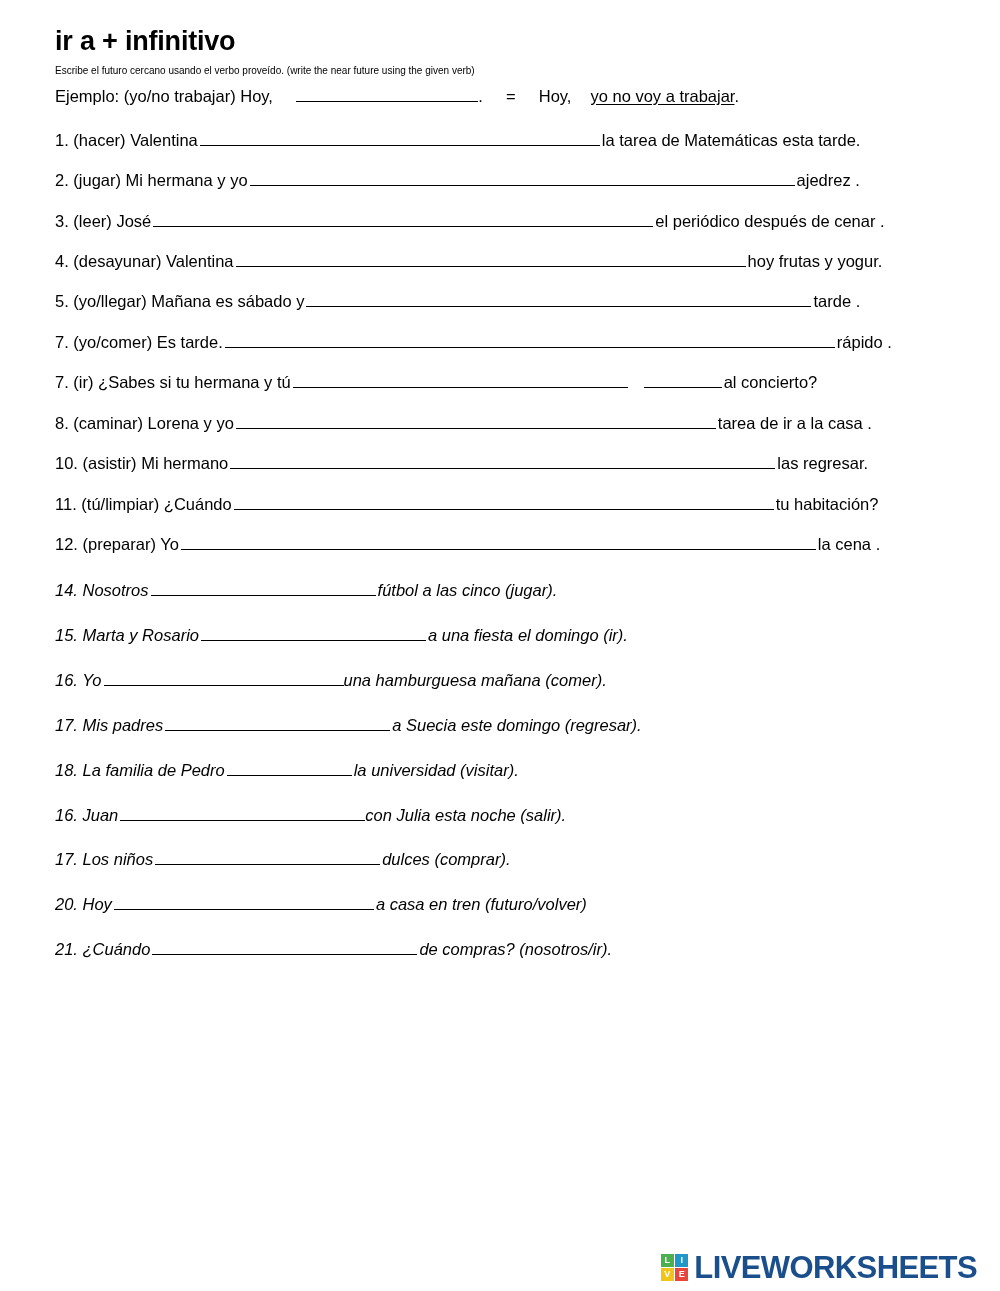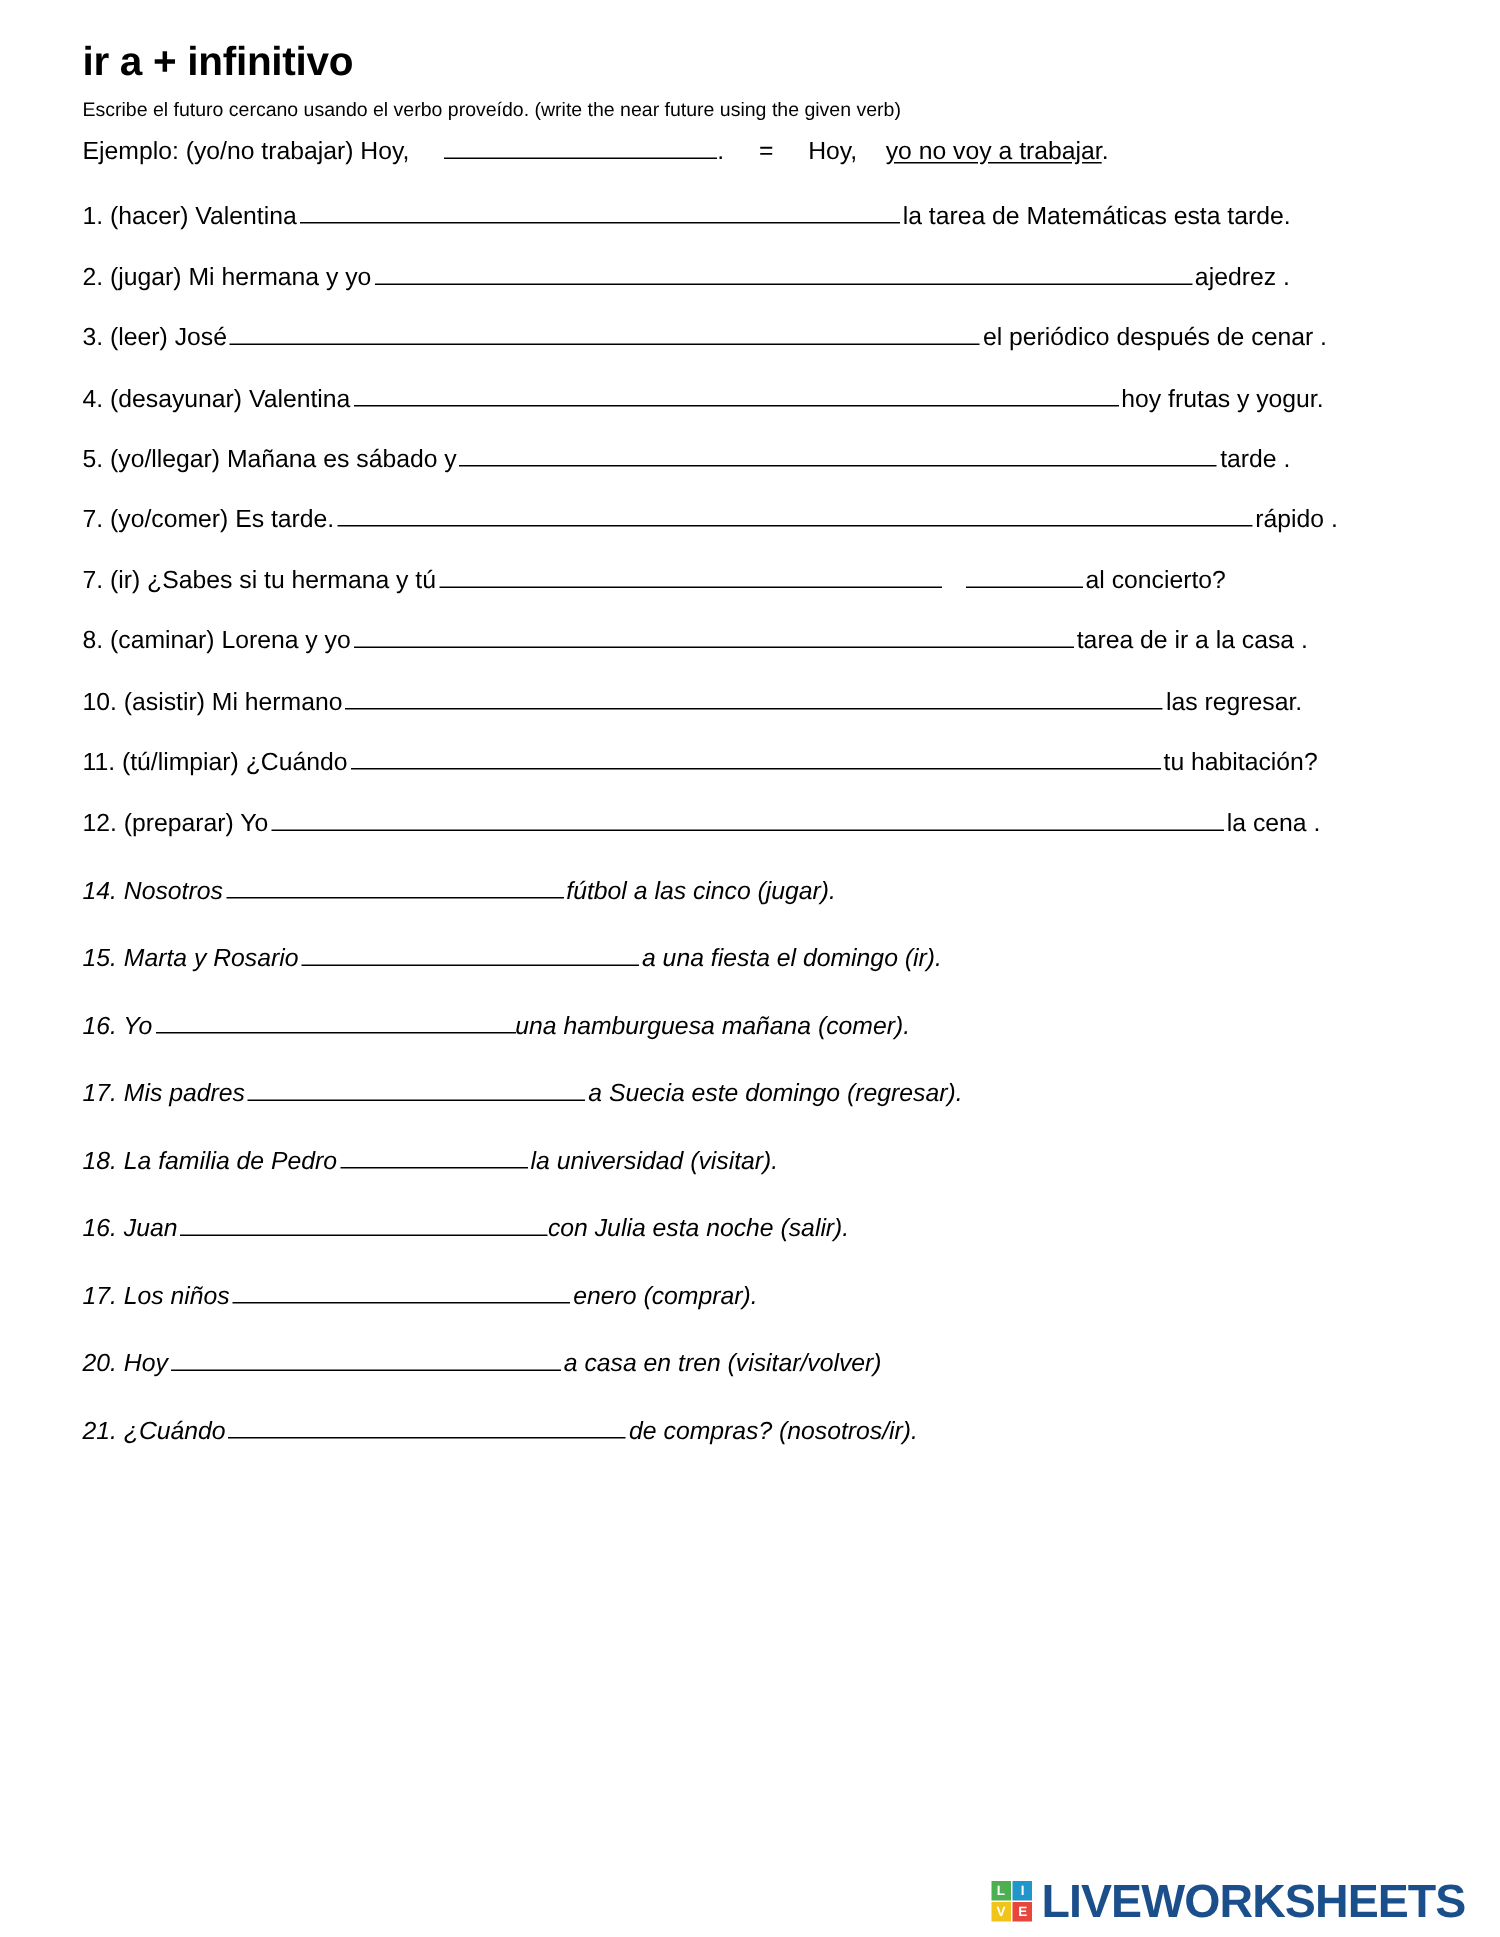--- a/index.html
+++ b/index.html
@@ -23,21 +23,21 @@
     padding: 26px 40px 0 55px;
   }
   .title {
     font-size: 27px;
     font-weight: bold;
     letter-spacing: -0.2px;
     margin: 0 0 6px 0;
     line-height: 1.15;
   }
   .instructions {
-    font-size: 13px;
+    font-size: 10px;
     line-height: 1.5;
     margin: 0 0 6px 0;
   }
   .example {
     font-size: 16.5px;
     line-height: 1.5;
     margin: 0 0 20px 0;
     white-space: nowrap;
   }
   .example .blank {
@@ -158,22 +158,22 @@
       <div class="qrow"><span class="lead">12. (preparar) Yo</span><span class="fill" style="width: 635px;"></span><span class="tail">la cena .</span></div>
     </div>
 
   <div class="qlist section-two" id="section-two">
       <div class="qrow"><span class="lead">14. Nosotros</span><span class="fill" style="width: 225px;"></span><span class="tail">fútbol a las cinco (jugar).</span></div>
       <div class="qrow"><span class="lead">15. Marta y Rosario</span><span class="fill" style="width: 225px;"></span><span class="tail">a una fiesta el domingo (ir).</span></div>
       <div class="qrow"><span class="lead">16. Yo</span><span class="fill" style="width: 240px; margin-right: 0px;"></span><span class="tail">una hamburguesa mañana (comer).</span></div>
       <div class="qrow"><span class="lead">17. Mis padres</span><span class="fill" style="width: 225px;"></span><span class="tail">a Suecia este domingo (regresar).</span></div>
       <div class="qrow"><span class="lead">18. La familia de Pedro</span><span class="fill" style="width: 125px;"></span><span class="tail">la universidad (visitar).</span></div>
       <div class="qrow"><span class="lead">16. Juan</span><span class="fill" style="width: 245px; margin-right: 0px;"></span><span class="tail">con Julia esta noche (salir).</span></div>
-      <div class="qrow"><span class="lead">17. Los niños</span><span class="fill" style="width: 225px;"></span><span class="tail">enero (comprar).</span></div>
-      <div class="qrow"><span class="lead">20. Hoy</span><span class="fill" style="width: 260px;"></span><span class="tail">a casa en tren (visitar/volver)</span></div>
+      <div class="qrow"><span class="lead">17. Los niños</span><span class="fill" style="width: 225px;"></span><span class="tail">dulces (comprar).</span></div>
+      <div class="qrow"><span class="lead">20. Hoy</span><span class="fill" style="width: 260px;"></span><span class="tail">a casa en tren (futuro/volver)</span></div>
       <div class="qrow"><span class="lead">21. ¿Cuándo</span><span class="fill" style="width: 265px;"></span><span class="tail">de compras? (nosotros/ir).</span></div>
     </div>
 
   <div class="footer">
     <div class="logo-mark" id="logo-mark">
         <div class="logo-tile" style="background: rgb(76, 175, 80);">L</div>
         <div class="logo-tile" style="background: rgb(33, 150, 201);">I</div>
         <div class="logo-tile" style="background: rgb(240, 196, 25);">V</div>
         <div class="logo-tile" style="background: rgb(232, 69, 60);">E</div>
       </div>

